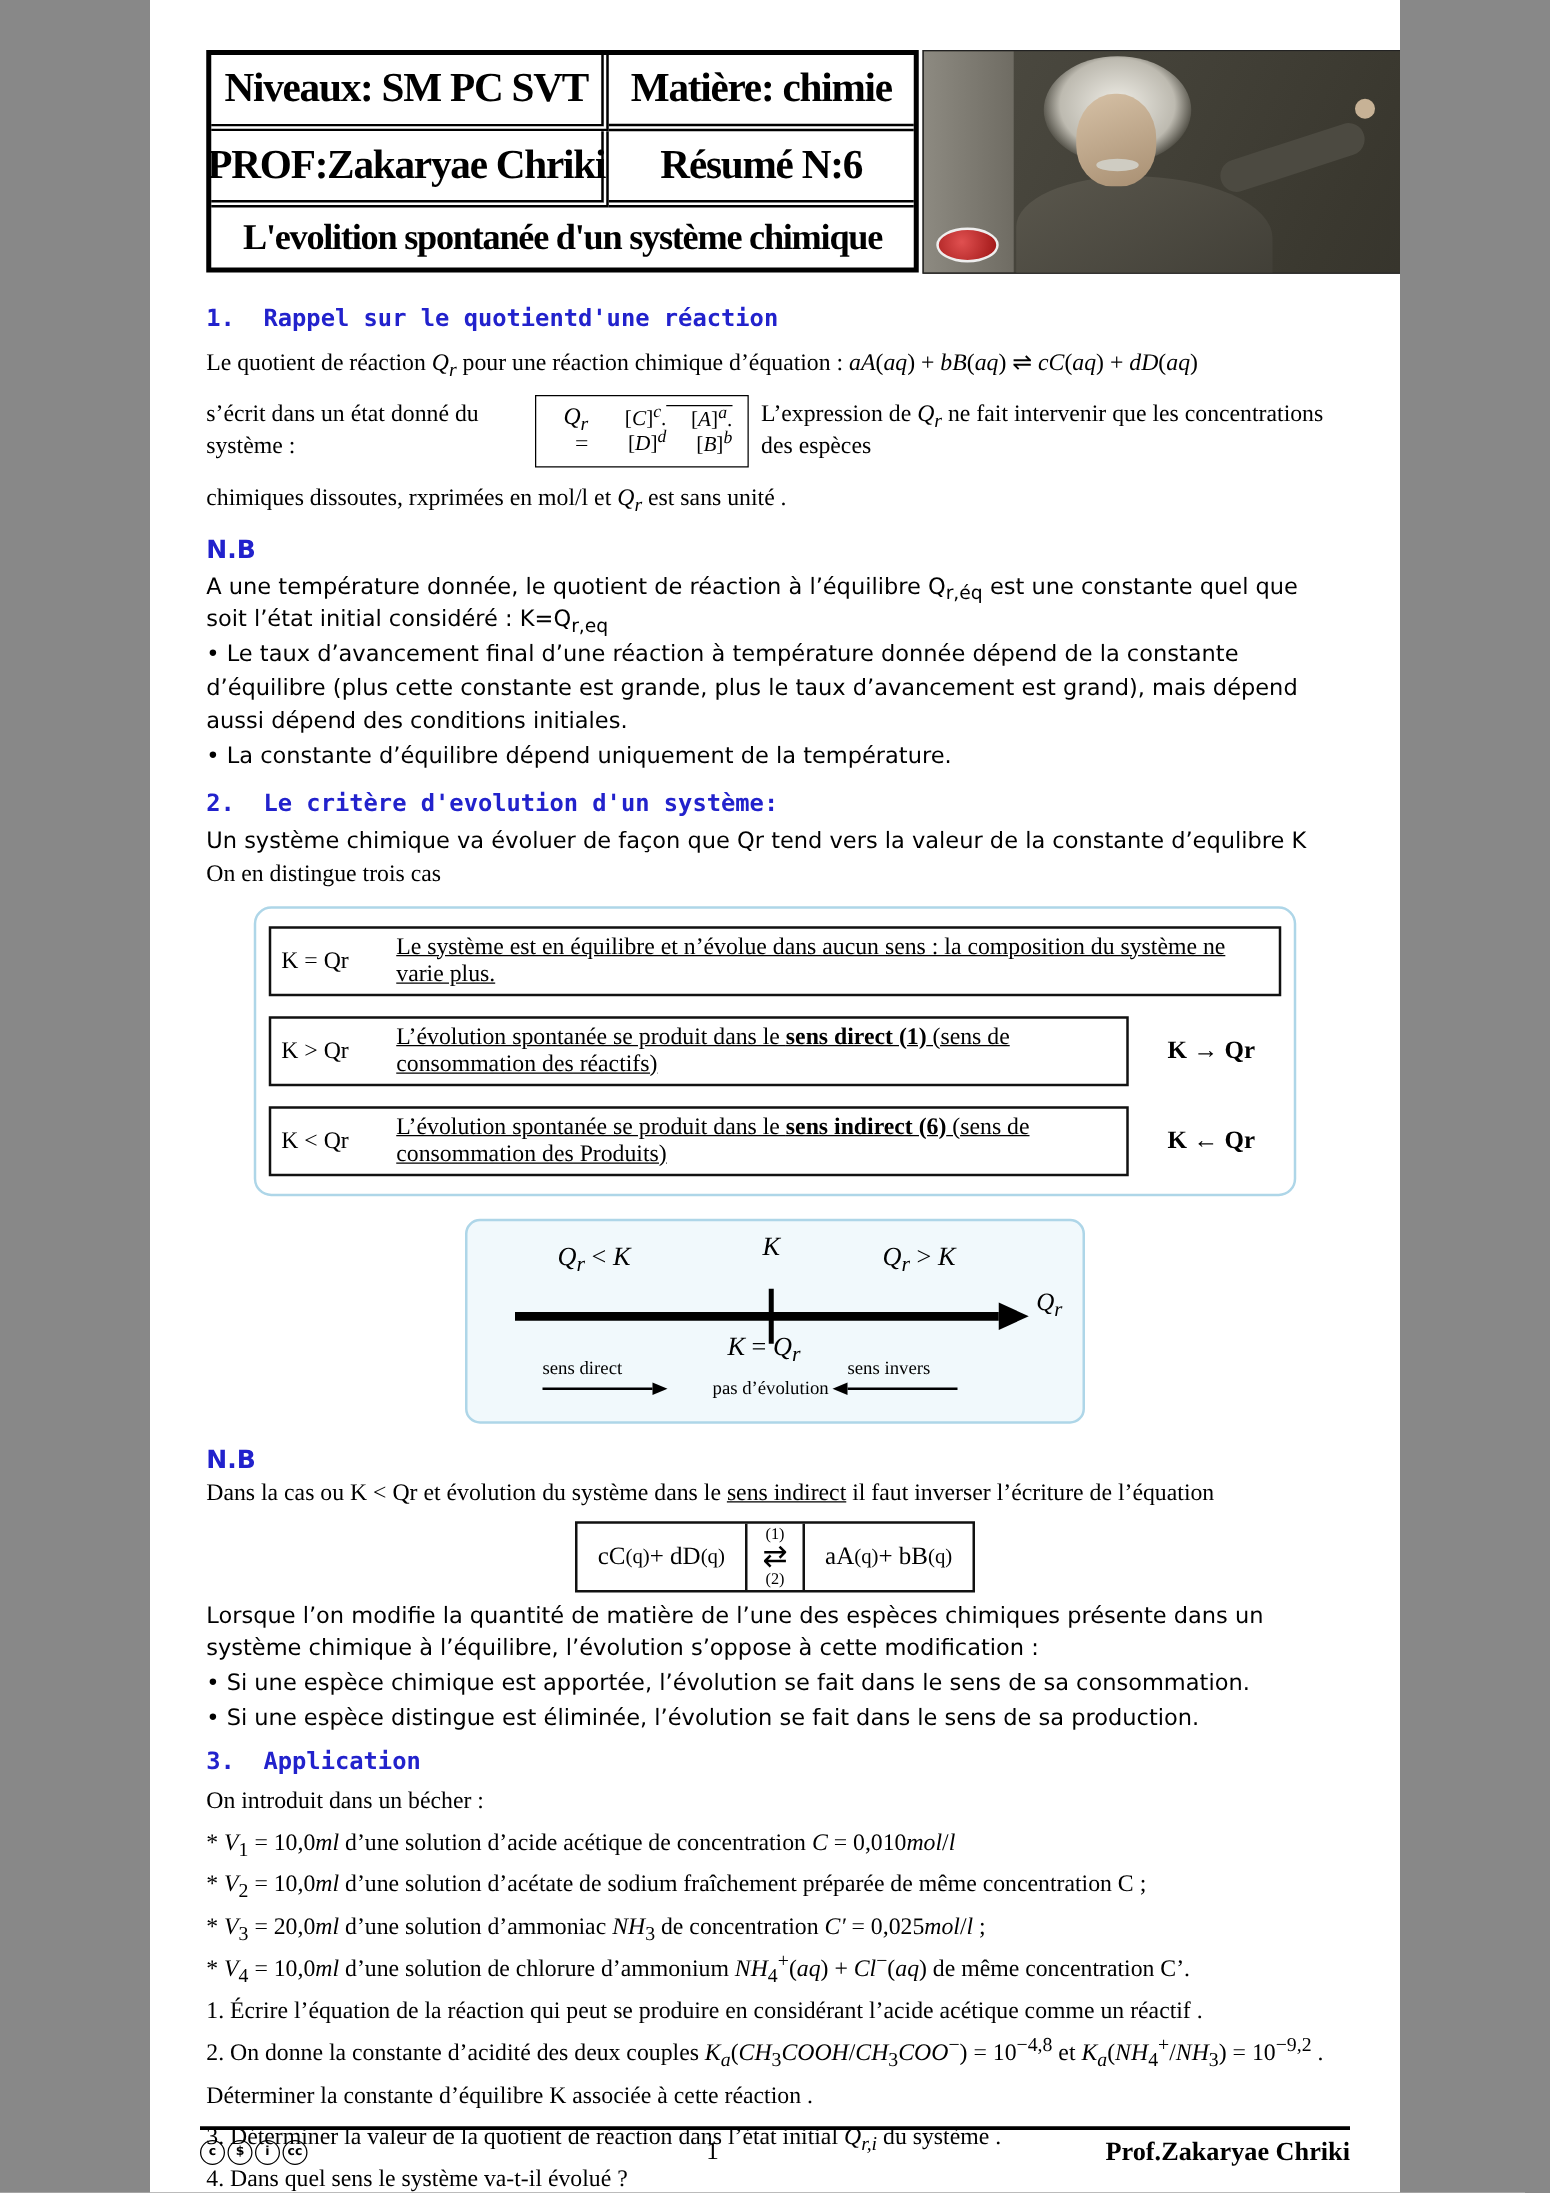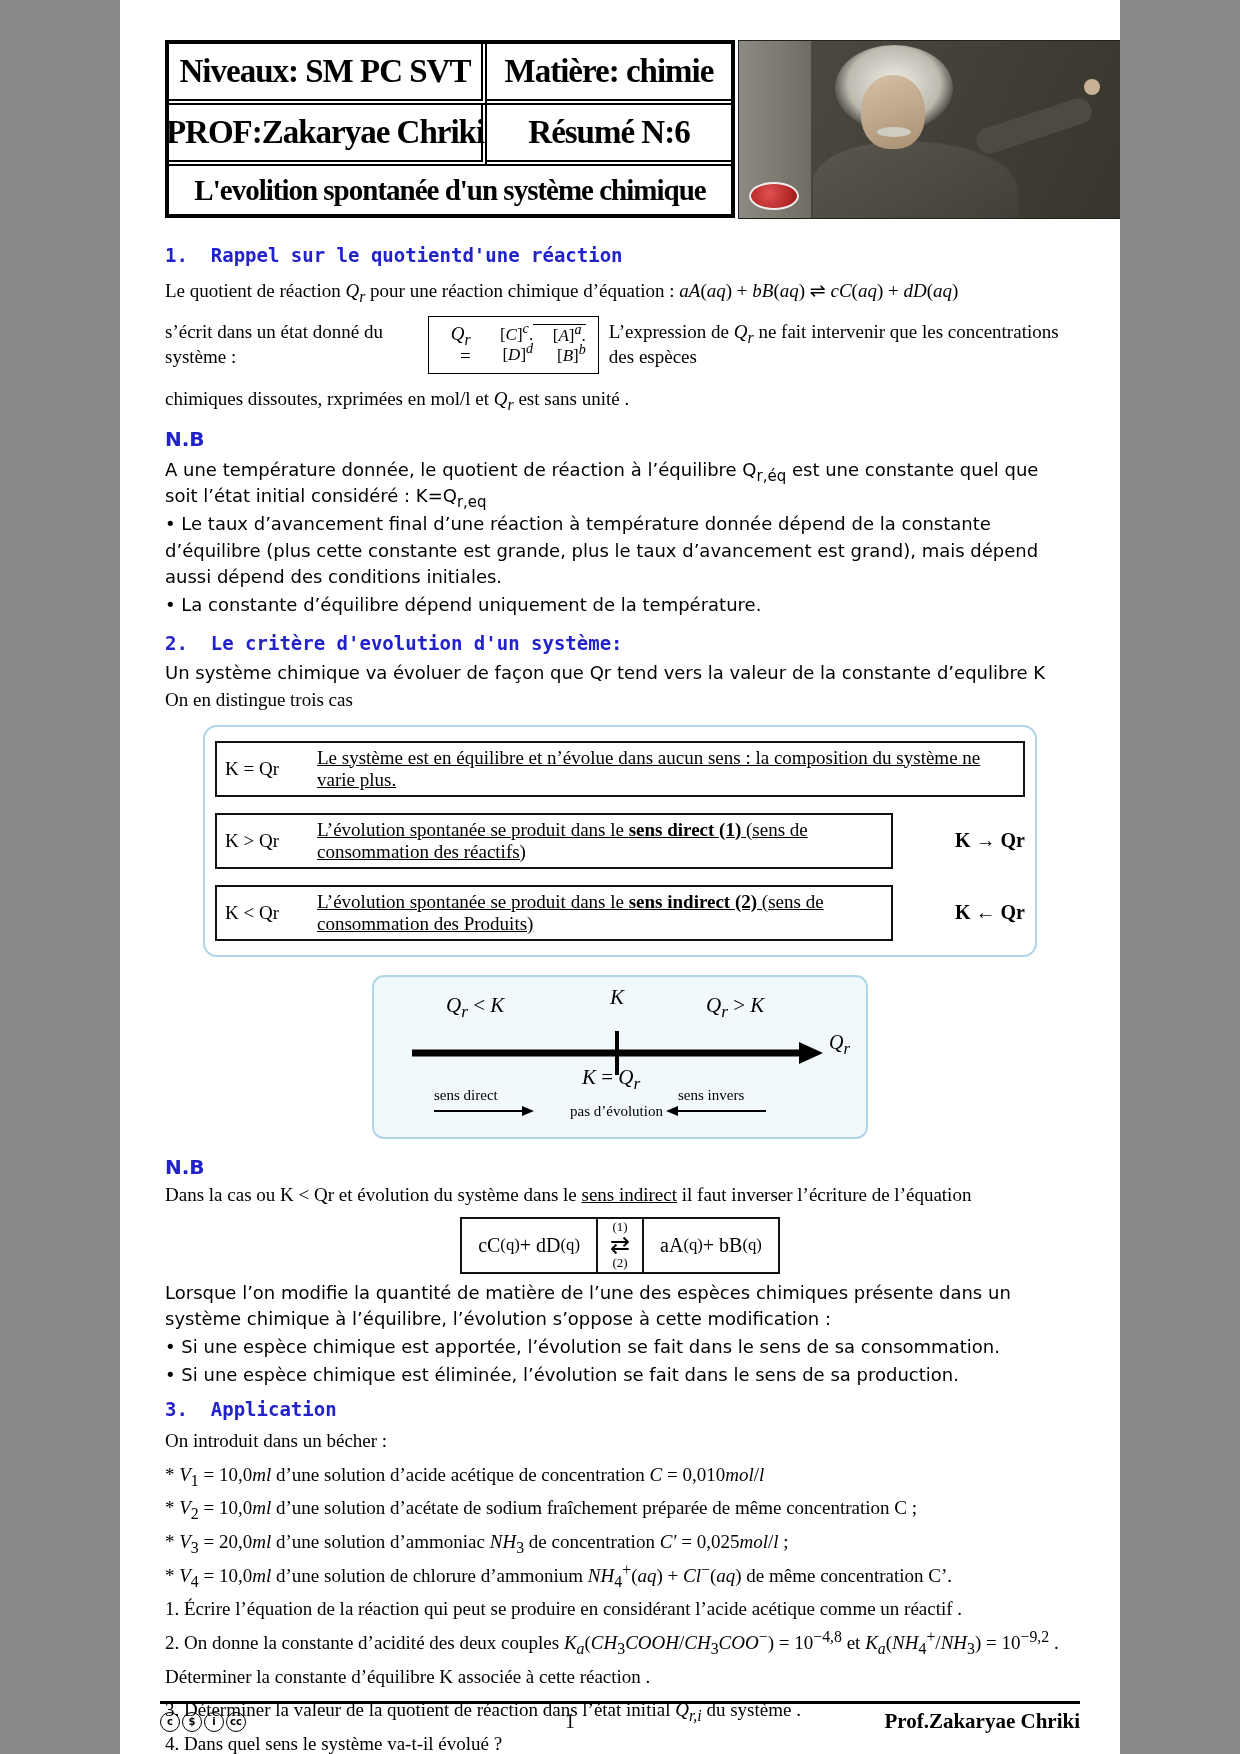--- a/index.html
+++ b/index.html
@@ -53,21 +53,21 @@
   .comic{font-family:"DejaVu Sans",sans-serif;font-size:18px;line-height:1.45;margin-top:6px;}
   .comic.b{margin-top:2px;}
 
   
   .cases-wrap{margin:12px 38px 6px 38px;border:2px solid #aed6e8;border-radius:14px;padding:14px 10px;}
   .case-row{display:flex;align-items:center;}
   .case-row + .case-row{margin-top:16px;}
   .case-inner{border:2px solid #111;display:flex;align-items:center;padding:4px 8px;flex:1;background:#fff;}
   .case-cond{width:92px;flex:none;font-size:19px;}
   .case-text{font-size:19px;text-decoration:underline;}
-  .case-arrow{flex:none;width:112px;text-align:right;font-size:20px;font-weight:bold;padding-left:20px;}
+  .case-arrow{flex:none;width:112px;text-align:center;font-size:20px;font-weight:bold;padding-left:10px;}
 
   
   .diagram{position:relative;width:492px;height:160px;margin:18px auto 4px auto;
         border:2px solid #aed6e8;border-radius:12px;background:#f1f9fc;}
   .diagram svg{position:absolute;left:0;top:0;}
   .dlabel{position:absolute;font-size:21px;}
   .d-qrlt{left:72px;top:16px;}
   .d-k{left:236px;top:8px;}
   .d-qrgt{left:332px;top:16px;}
   .d-qr{left:455px;top:54px;font-size:20px;}
@@ -177,21 +177,21 @@
       <div class="case-row">
         <div class="case-inner">
           <span class="case-cond">K &gt; Qr</span>
           <span class="case-text">L’évolution spontanée se produit dans le <b>sens direct (1)</b> (sens de consommation des réactifs)</span>
         </div>
         <span class="case-arrow">K → Qr</span>
       </div>
       <div class="case-row">
         <div class="case-inner">
           <span class="case-cond">K &lt; Qr</span>
-          <span class="case-text">L’évolution spontanée se produit dans le <b>sens indirect (2)</b> (sens de consommation des Produits)</span>
+          <span class="case-text">L’évolution spontanée se produit dans le <b>sens indirect (6)</b> (sens de consommation des Produits)</span>
         </div>
         <span class="case-arrow">K ← Qr</span>
       </div>
     </div>
 
     <div class="diagram">
       <svg width="492" height="160" viewBox="0 0 492 160">
         <line x1="38" y1="76" x2="425" y2="76" stroke="#000" stroke-width="7"></line>
         <polygon points="425,65 449,76 425,87" fill="#000"></polygon>
         <line x1="243" y1="54" x2="243" y2="98" stroke="#000" stroke-width="4"></line>
@@ -218,21 +218,21 @@
       <span class="eq-mid">
         <span class="eq-num">(1)</span>
         <span class="eq-arrows">⇄</span>
         <span class="eq-num">(2)</span>
       </span>
       <span class="eq-side">aA<sub>(q)</sub> + bB<sub>(q)</sub></span>
     </div>
 
     <div class="comic">Lorsque l’on modifie la quantité de matière de l’une des espèces chimiques présente dans un système chimique à l’équilibre, l’évolution s’oppose à cette modification :</div>
     <div class="comic b">• Si une espèce chimique est apportée, l’évolution se fait dans le sens de sa consommation.</div>
-    <div class="comic b">• Si une espèce chimique est éliminée, l’évolution se fait dans le sens de sa production.</div>
+    <div class="comic b">• Si une espèce distingue est éliminée, l’évolution se fait dans le sens de sa production.</div>
 
     <div class="sec-heading" style="margin-top:10px">3.  Application</div>
     <div class="app-line">On introduit dans un bécher :</div>
     <div class="app-line">* <i>V</i><sub>1</sub> = 10,0<i>ml</i> d’une solution d’acide acétique de concentration <i>C</i> = 0,010<i>mol</i>/<i>l</i></div>
     <div class="app-line">* <i>V</i><sub>2</sub> = 10,0<i>ml</i> d’une solution d’acétate de sodium fraîchement préparée  de même concentration C ;</div>
     <div class="app-line">* <i>V</i><sub>3</sub> = 20,0<i>ml</i> d’une solution d’ammoniac <i>NH</i><sub>3</sub> de concentration <i>C′</i> = 0,025<i>mol</i>/<i>l</i> ;</div>
     <div class="app-line">* <i>V</i><sub>4</sub> = 10,0<i>ml</i> d’une solution de chlorure d’ammonium <i>NH</i><sub>4</sub><sup>+</sup>(<i>aq</i>) + <i>Cl</i><sup>−</sup>(<i>aq</i>) de même concentration C’.</div>
     <div class="app-line">1. Écrire l’équation de la réaction qui peut se produire en considérant l’acide acétique comme un réactif .</div>
     <div class="app-line">2. On donne la constante d’acidité des deux couples  <i>K<sub>a</sub></i>(<i>CH</i><sub>3</sub><i>COOH</i>/<i>CH</i><sub>3</sub><i>COO</i><sup>−</sup>) = 10<sup>−4,8</sup> et <i>K<sub>a</sub></i>(<i>NH</i><sub>4</sub><sup>+</sup>/<i>NH</i><sub>3</sub>) = 10<sup>−9,2</sup> .</div>
     <div class="app-line">Déterminer la constante d’équilibre K associée à cette réaction .</div>

